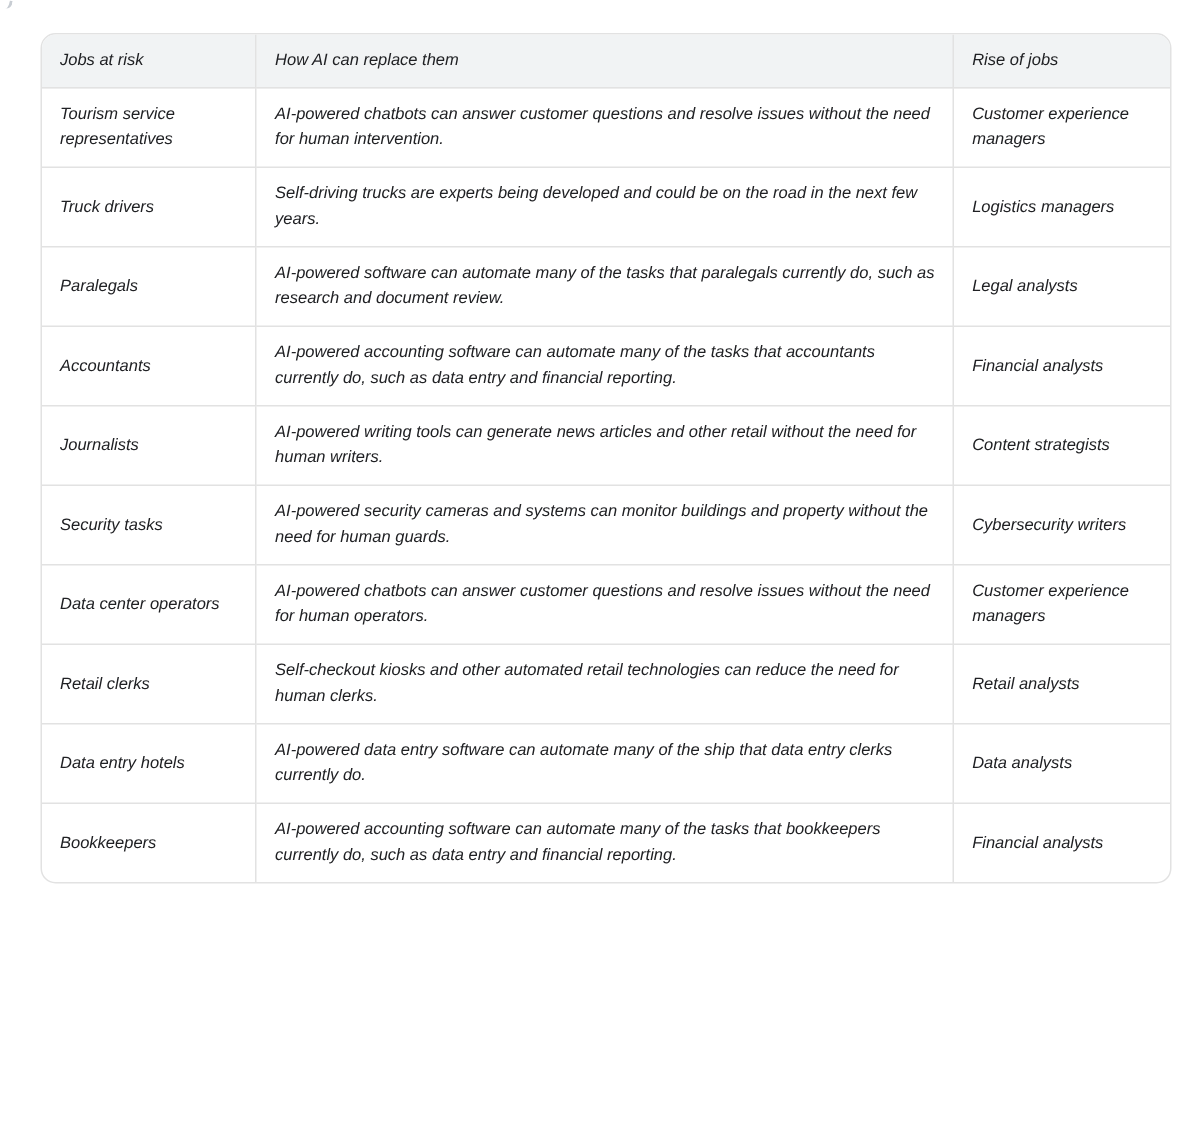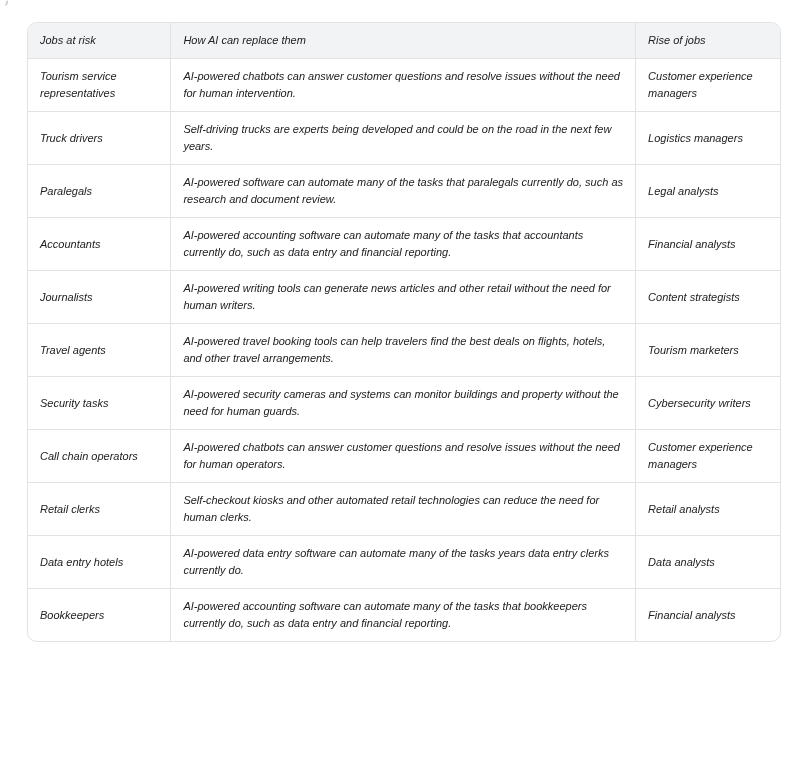--- a/index.html
+++ b/index.html
@@ -98,42 +98,37 @@
     <td>Accountants</td>
     <td>AI-powered accounting software can automate many of the tasks that accountants currently do, such as data entry and financial reporting.</td>
     <td>Financial analysts</td>
   </tr>
         <tr>
     <td>Journalists</td>
     <td>AI-powered writing tools can generate news articles and other retail without the need for human writers.</td>
     <td>Content strategists</td>
   </tr>
         <tr>
-    <td>Travel agents</td>
-    <td>AI-powered travel booking tools can help travelers find the best deals on flights, hotels, and other travel arrangements.</td>
-    <td>Tourism marketers</td>
-  </tr>
-        <tr>
     <td>Security tasks</td>
     <td>AI-powered security cameras and systems can monitor buildings and property without the need for human guards.</td>
     <td>Cybersecurity writers</td>
   </tr>
         <tr>
-    <td>Call chain operators</td>
+    <td>Data center operators</td>
     <td>AI-powered chatbots can answer customer questions and resolve issues without the need for human operators.</td>
     <td>Customer experience managers</td>
   </tr>
         <tr>
     <td>Retail clerks</td>
     <td>Self-checkout kiosks and other automated retail technologies can reduce the need for human clerks.</td>
     <td>Retail analysts</td>
   </tr>
         <tr>
     <td>Data entry hotels</td>
-    <td>AI-powered data entry software can automate many of the tasks years data entry clerks currently do.</td>
+    <td>AI-powered data entry software can automate many of the ship that data entry clerks currently do.</td>
     <td>Data analysts</td>
   </tr>
         <tr>
     <td>Bookkeepers</td>
     <td>AI-powered accounting software can automate many of the tasks that bookkeepers currently do, such as data entry and financial reporting.</td>
     <td>Financial analysts</td>
   </tr>
       </tbody>
   </table>
 </div>

